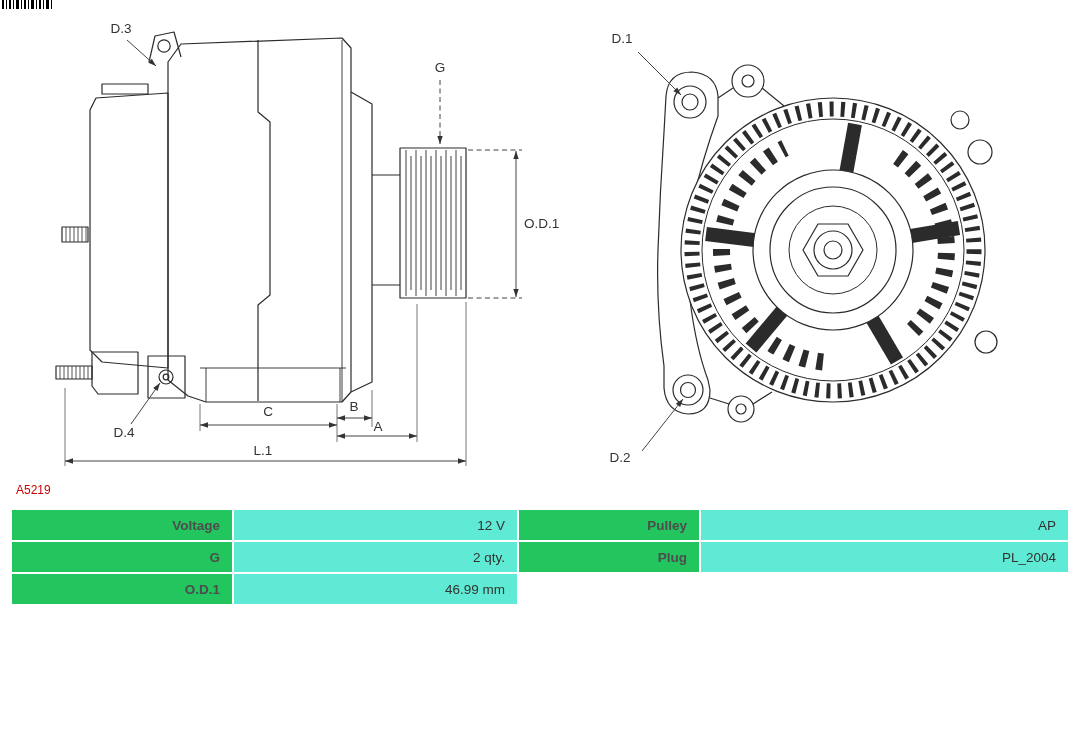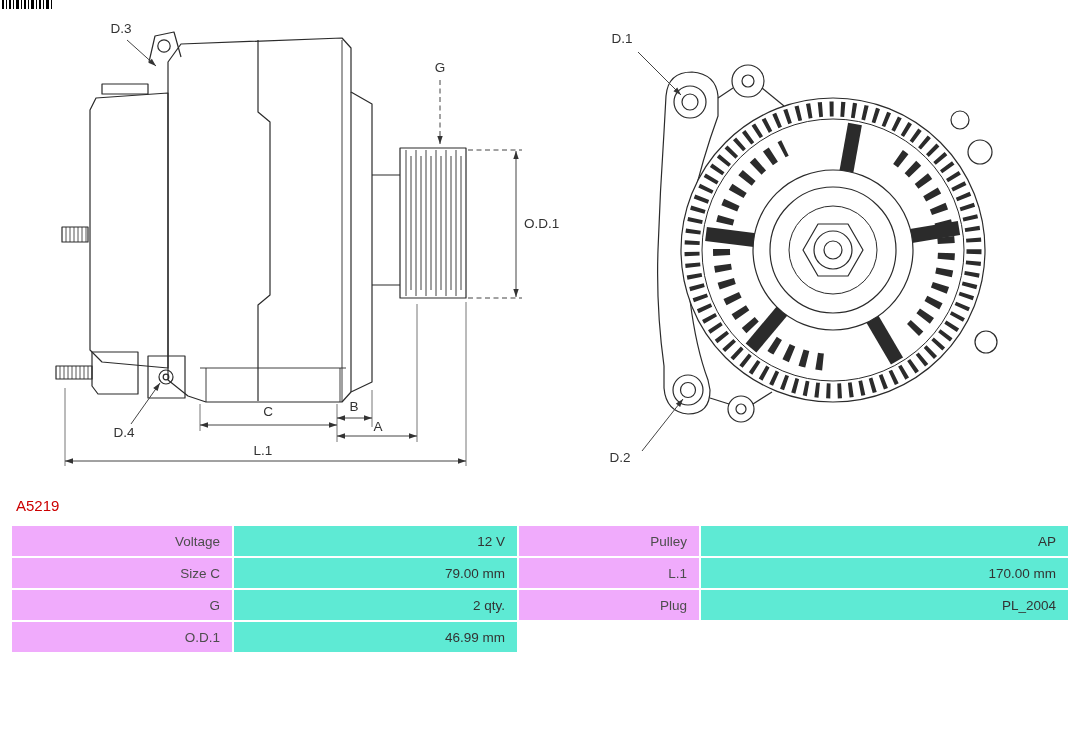--- a/index.html
+++ b/index.html
@@ -1,22 +1,22 @@
 <!DOCTYPE html>
 <html><head>
 <meta charset="utf-8">
 <style>
   html,body{margin:0;padding:0;background:#fff;}
   body{width:1080px;height:753px;font-family:"Liberation Sans",sans-serif;overflow:hidden;position:relative;}
   .diagram-wrap{width:1080px;height:478px;position:relative;}
   svg text{font-family:"Liberation Sans",sans-serif;font-size:13.5px;fill:#333;stroke:none;}
-  .part-number{color:#cc0000;font-size:15px;line-height:20px;margin:18px 0 8px 16px;}
+  .part-number{color:#cc0000;font-size:12px;line-height:20px;margin:2px 0 8px 16px;}
   table.spec{border-collapse:separate;border-spacing:2px;width:1060px;margin:0 10px;table-layout:fixed;}
   table.spec td{height:30px;padding:0 12px;text-align:right;font-size:13.5px;vertical-align:middle;white-space:nowrap;overflow:hidden;}
-  td.lab{background:#f0abfc;color:#4d4d4d;}
+  td.lab{background:#22c55e;color:#4d4d4d;font-weight:bold;}
   td.val{background:#5eead4;color:#333333;}
   td.blank{background:#ffffff;}
 </style>
 </head>
 <body>
 
 <div class="diagram-wrap">
 <svg width="1080" height="478" viewBox="0 0 1080 478">
   <defs>
     <marker id="arrowE" markerWidth="10" markerHeight="8" refX="8.5" refY="3" orient="auto" markerUnits="userSpaceOnUse">
@@ -163,26 +163,20 @@
       <col>
     </colgroup>
   <tbody>
     <tr>
       <td class="lab">Voltage</td>
       <td class="val">12 V</td>
       <td class="lab">Pulley</td>
       <td class="val">AP</td>
     </tr>
     <tr>
-      <td class="lab">Size C</td>
-      <td class="val">79.00 mm</td>
-      <td class="lab">L.1</td>
-      <td class="val">170.00 mm</td>
-    </tr>
-    <tr>
       <td class="lab">G</td>
       <td class="val">2 qty.</td>
       <td class="lab">Plug</td>
       <td class="val">PL_2004</td>
     </tr>
     <tr>
       <td class="lab">O.D.1</td>
       <td class="val">46.99 mm</td>
       <td class="blank" colspan="2"></td>
     </tr>

